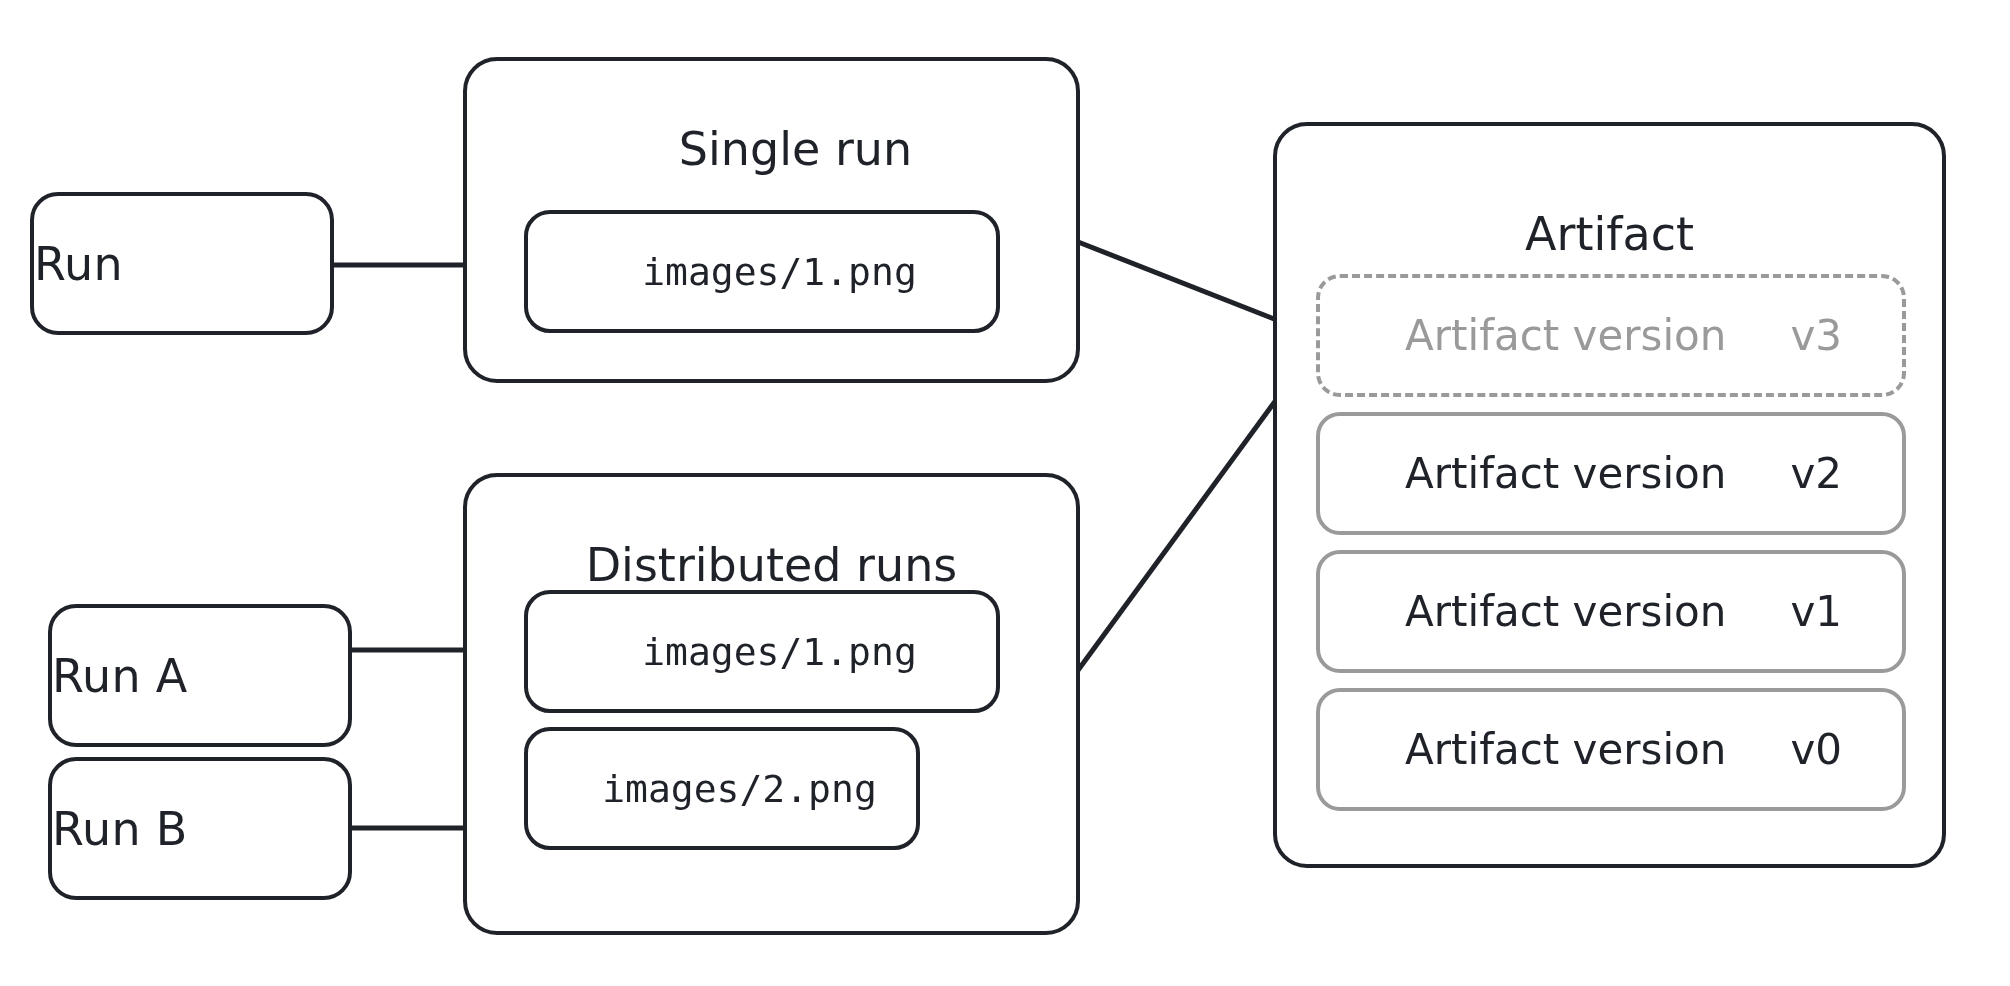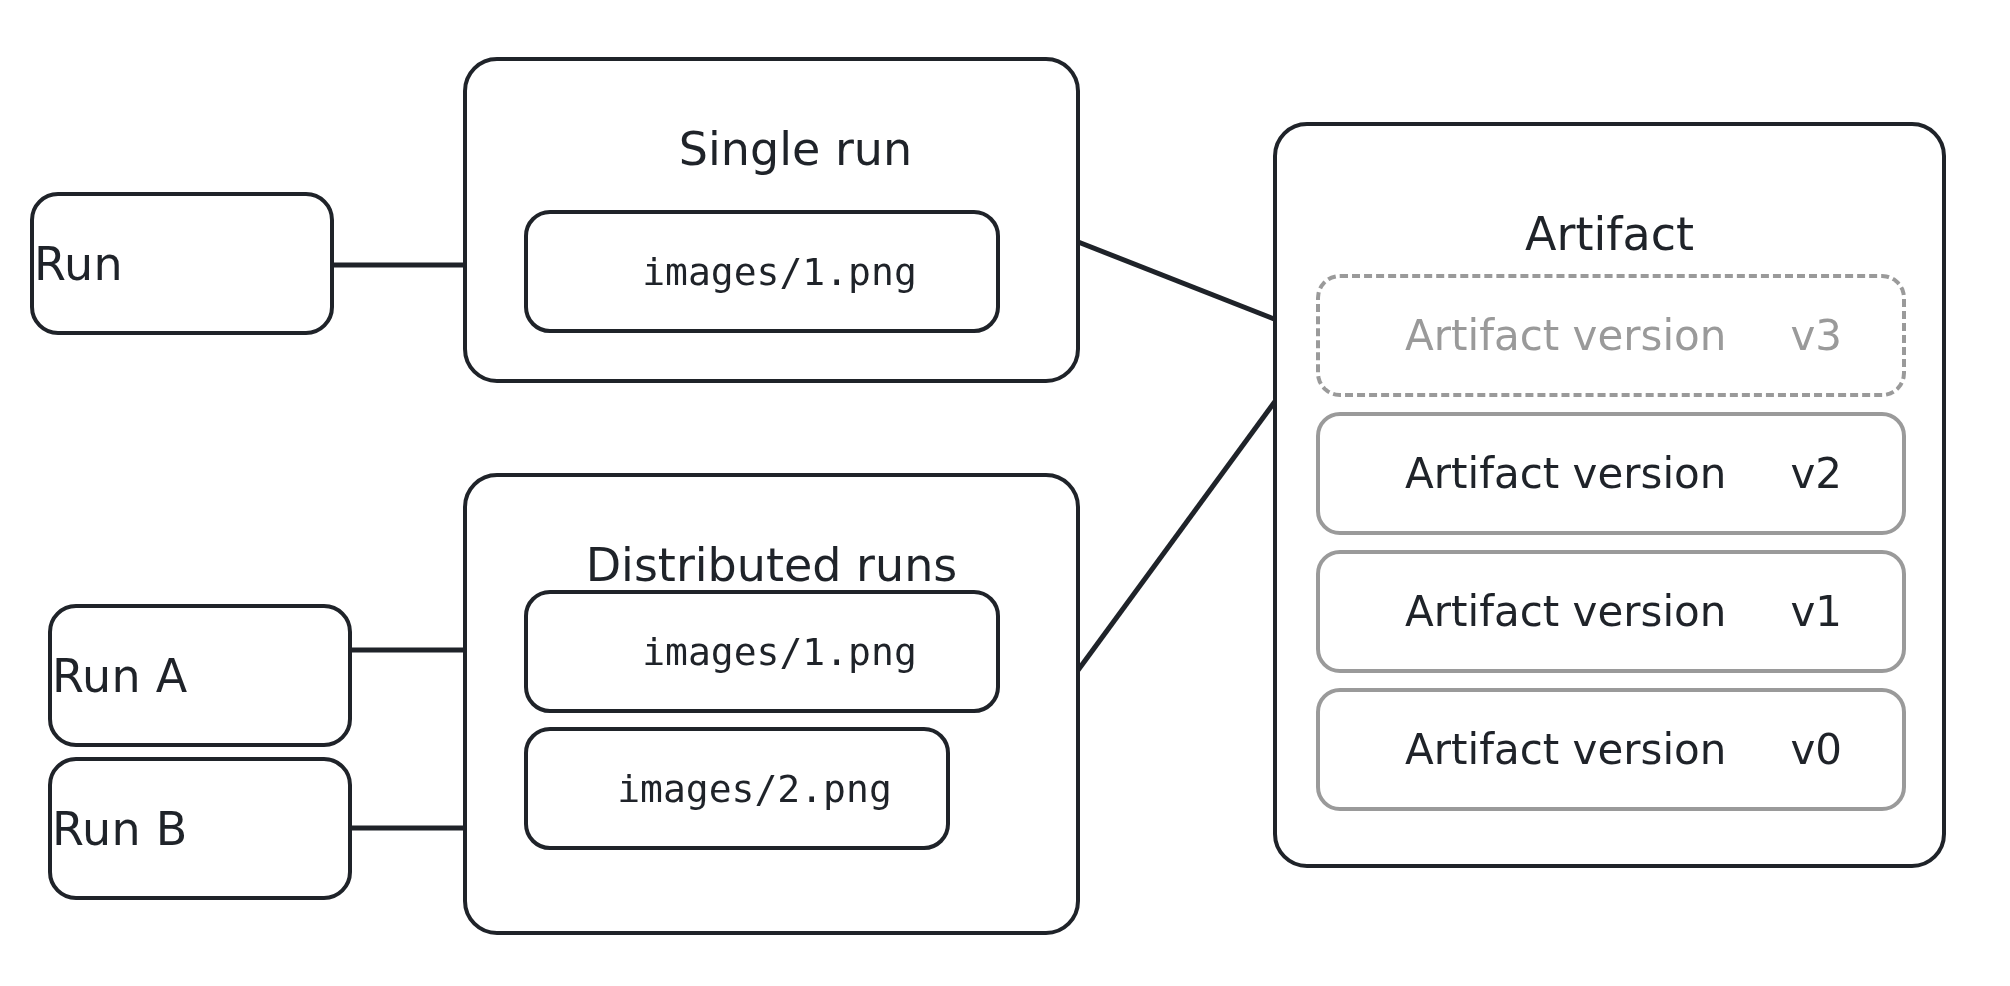--- a/index.html
+++ b/index.html
@@ -215,21 +215,21 @@
   <div class="node" style="left:48px; top:757px; width:304px; height:143px;">
     <span class="node-label">Run B</span>
   </div>
 
   <div class="group" style="left:463px; top:473px; width:617px; height:462px;">
     <div class="group-title" style="top:65px;">Distributed runs</div>
   </div>
   <div class="file-box" style="left:524px; top:590px; width:476px; height:123px;">
     <span class="file-label">images/1.png</span>
   </div>
-  <div class="file-box" style="left:524px; top:727px; width:426px; height:123px;">
+  <div class="file-box" style="left:524px; top:727px; width:396px; height:123px;">
     <span class="file-label">images/2.png</span>
   </div>
 
   <div id="artifact-panel" style="left:1273px; top:122px; width:673px; height:746px;">
     <div id="artifact-title" style="top:57px;margin-top:28px;">Artifact</div>
   </div>
 
   <div class="version-row pending" style="left:1316px; top:274px; width:590px; height:123px;">
     <span class="version-name">Artifact version</span>
     <span class="version-tag">v3</span>

